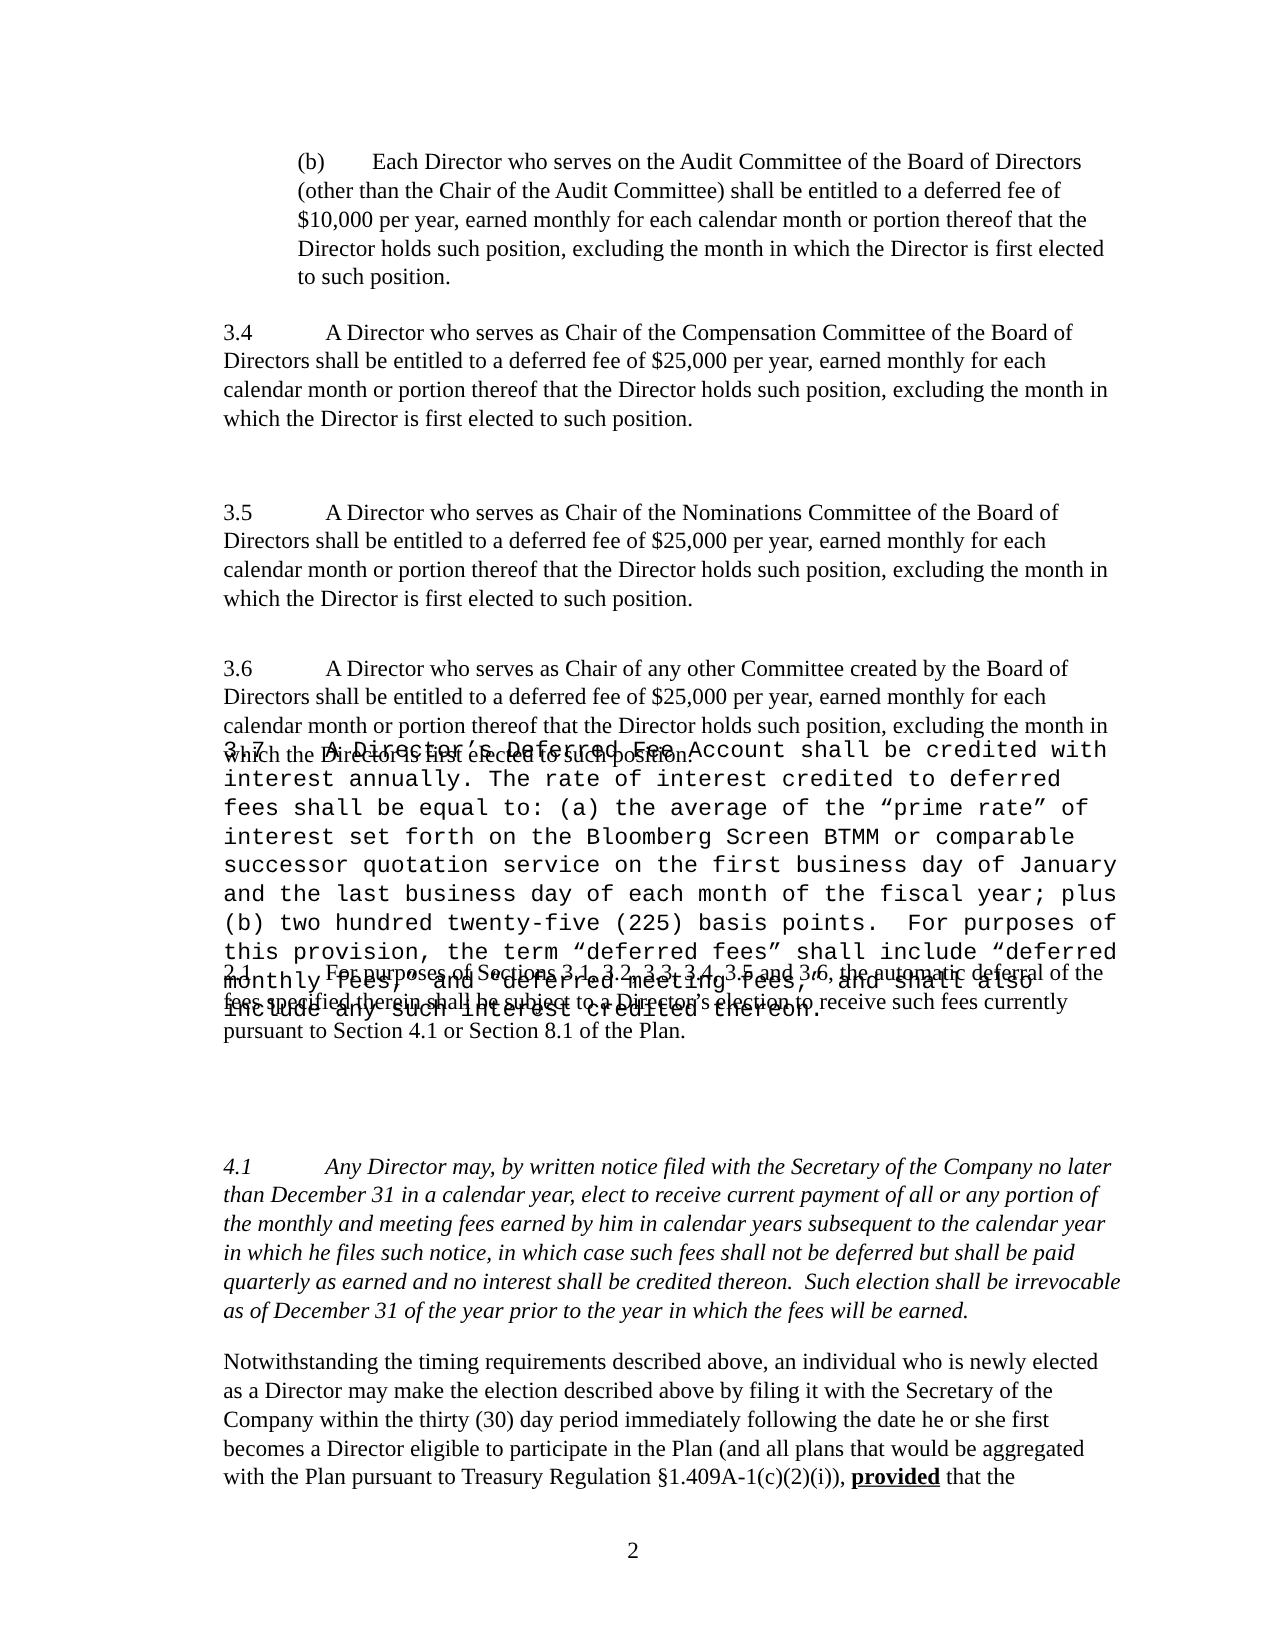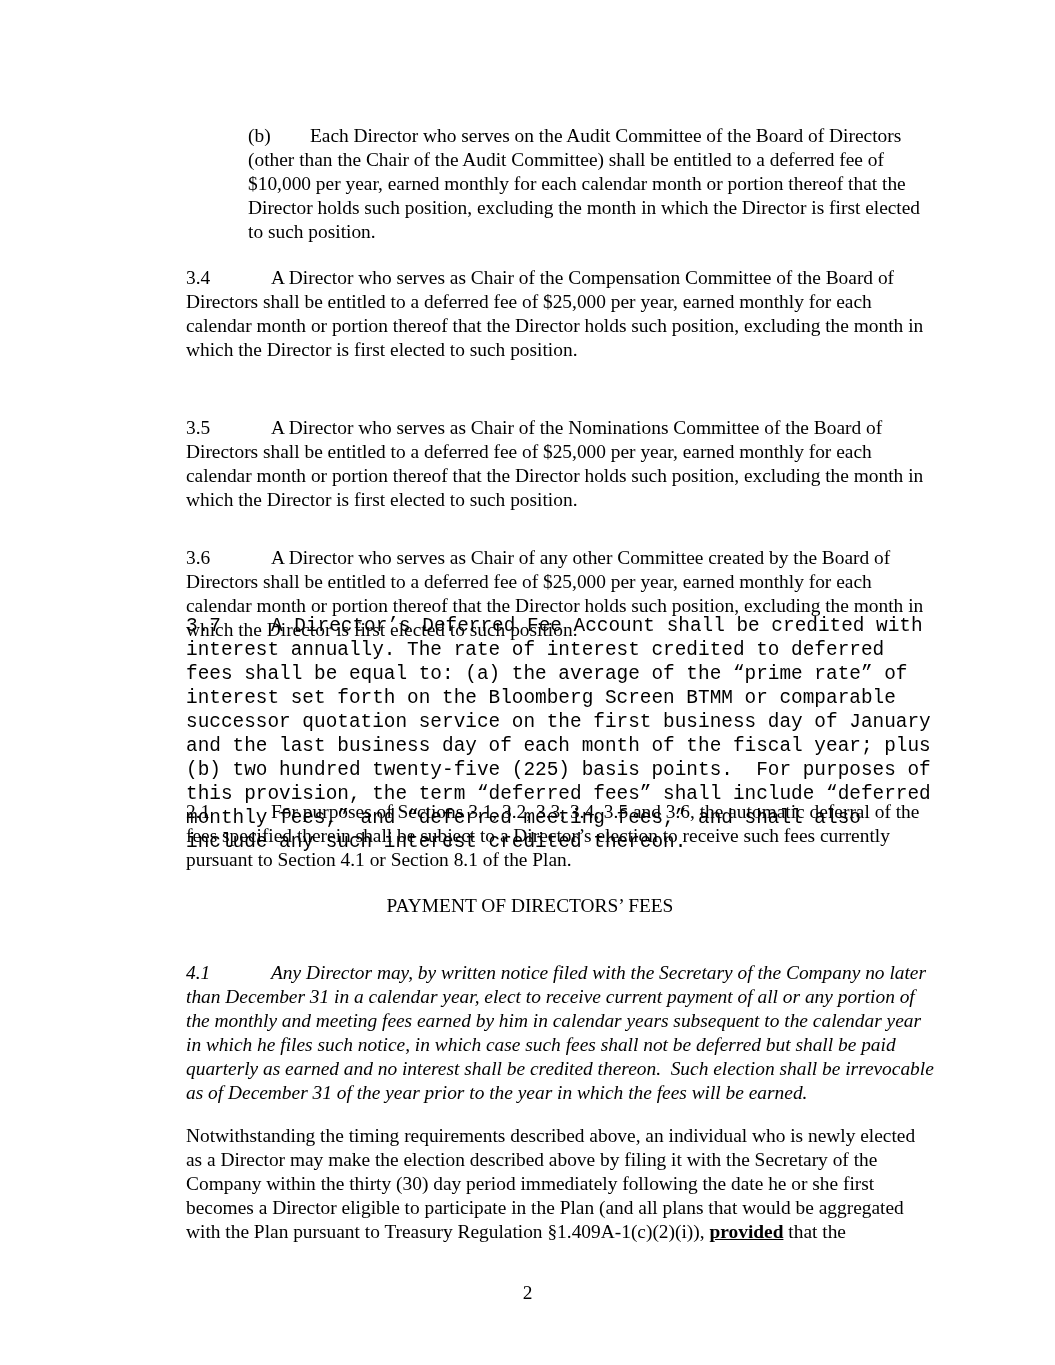--- a/index.html
+++ b/index.html
@@ -42,21 +42,20 @@
 
   <div class="para" style="top:490px;font-family:Liberation Mono, monospace;">
     <p class="indent"><span class="num">3.7</span><span>A Director’s Deferred Fee Account shall be credited with interest annually. The rate of interest credited to deferred fees shall be equal to: (a) the average of the “prime rate” of interest set forth on the Bloomberg Screen BTMM or comparable successor quotation service on the first business day of January and the last business day of each month of the fiscal year; plus (b) two hundred twenty-five (225) basis points.  For purposes of this provision, the term “deferred fees” shall include “deferred monthly fees,” and “deferred meeting fees,” and shall also include any such interest credited thereon.</span></p>
   </div>
 
   <div class="para" style="top:676px;">
     <p class="indent"><span class="num">2.1</span><span>For purposes of Sections 3.1, 3.2, 3.3, 3.4, 3.5 and 3.6, the automatic deferral of the fees specified therein shall be subject to a Director’s election to receive such fees currently pursuant to Section 4.1 or Section 8.1 of the Plan.</span></p>
   </div>
 
   <div class="center" style="top:770px;">
-    <p>PAYMENT OF DIRECTORS’ FEES</p>
   </div>
 
   <div class="para" style="top:837px;font-style:italic;">
     <p class="indent"><span class="num">4.1</span><span>Any Director may, by written notice filed with the Secretary of the Company no later than December 31 in a calendar year, elect to receive current payment of all or any portion of the monthly and meeting fees earned by him in calendar years subsequent to the calendar year in which he files such notice, in which case such fees shall not be deferred but shall be paid quarterly as earned and no interest shall be credited thereon.  Such election shall be irrevocable as of December 31 of the year prior to the year in which the fees will be earned.</span></p>
   </div>
 
   <div class="para" style="top:1000px;">
     <p class="indent"><span>Notwithstanding the timing requirements described above, an individual who is newly elected as a Director may make the election described above by filing it with the Secretary of the Company within the thirty (30) day period immediately following the date he or she first becomes a Director eligible to participate in the Plan (and all plans that would be aggregated with the Plan pursuant to Treasury Regulation §1.409A-1(c)(2)(i)), </span><span class="ul">provided</span><span> that the</span></p>
   </div>
 

